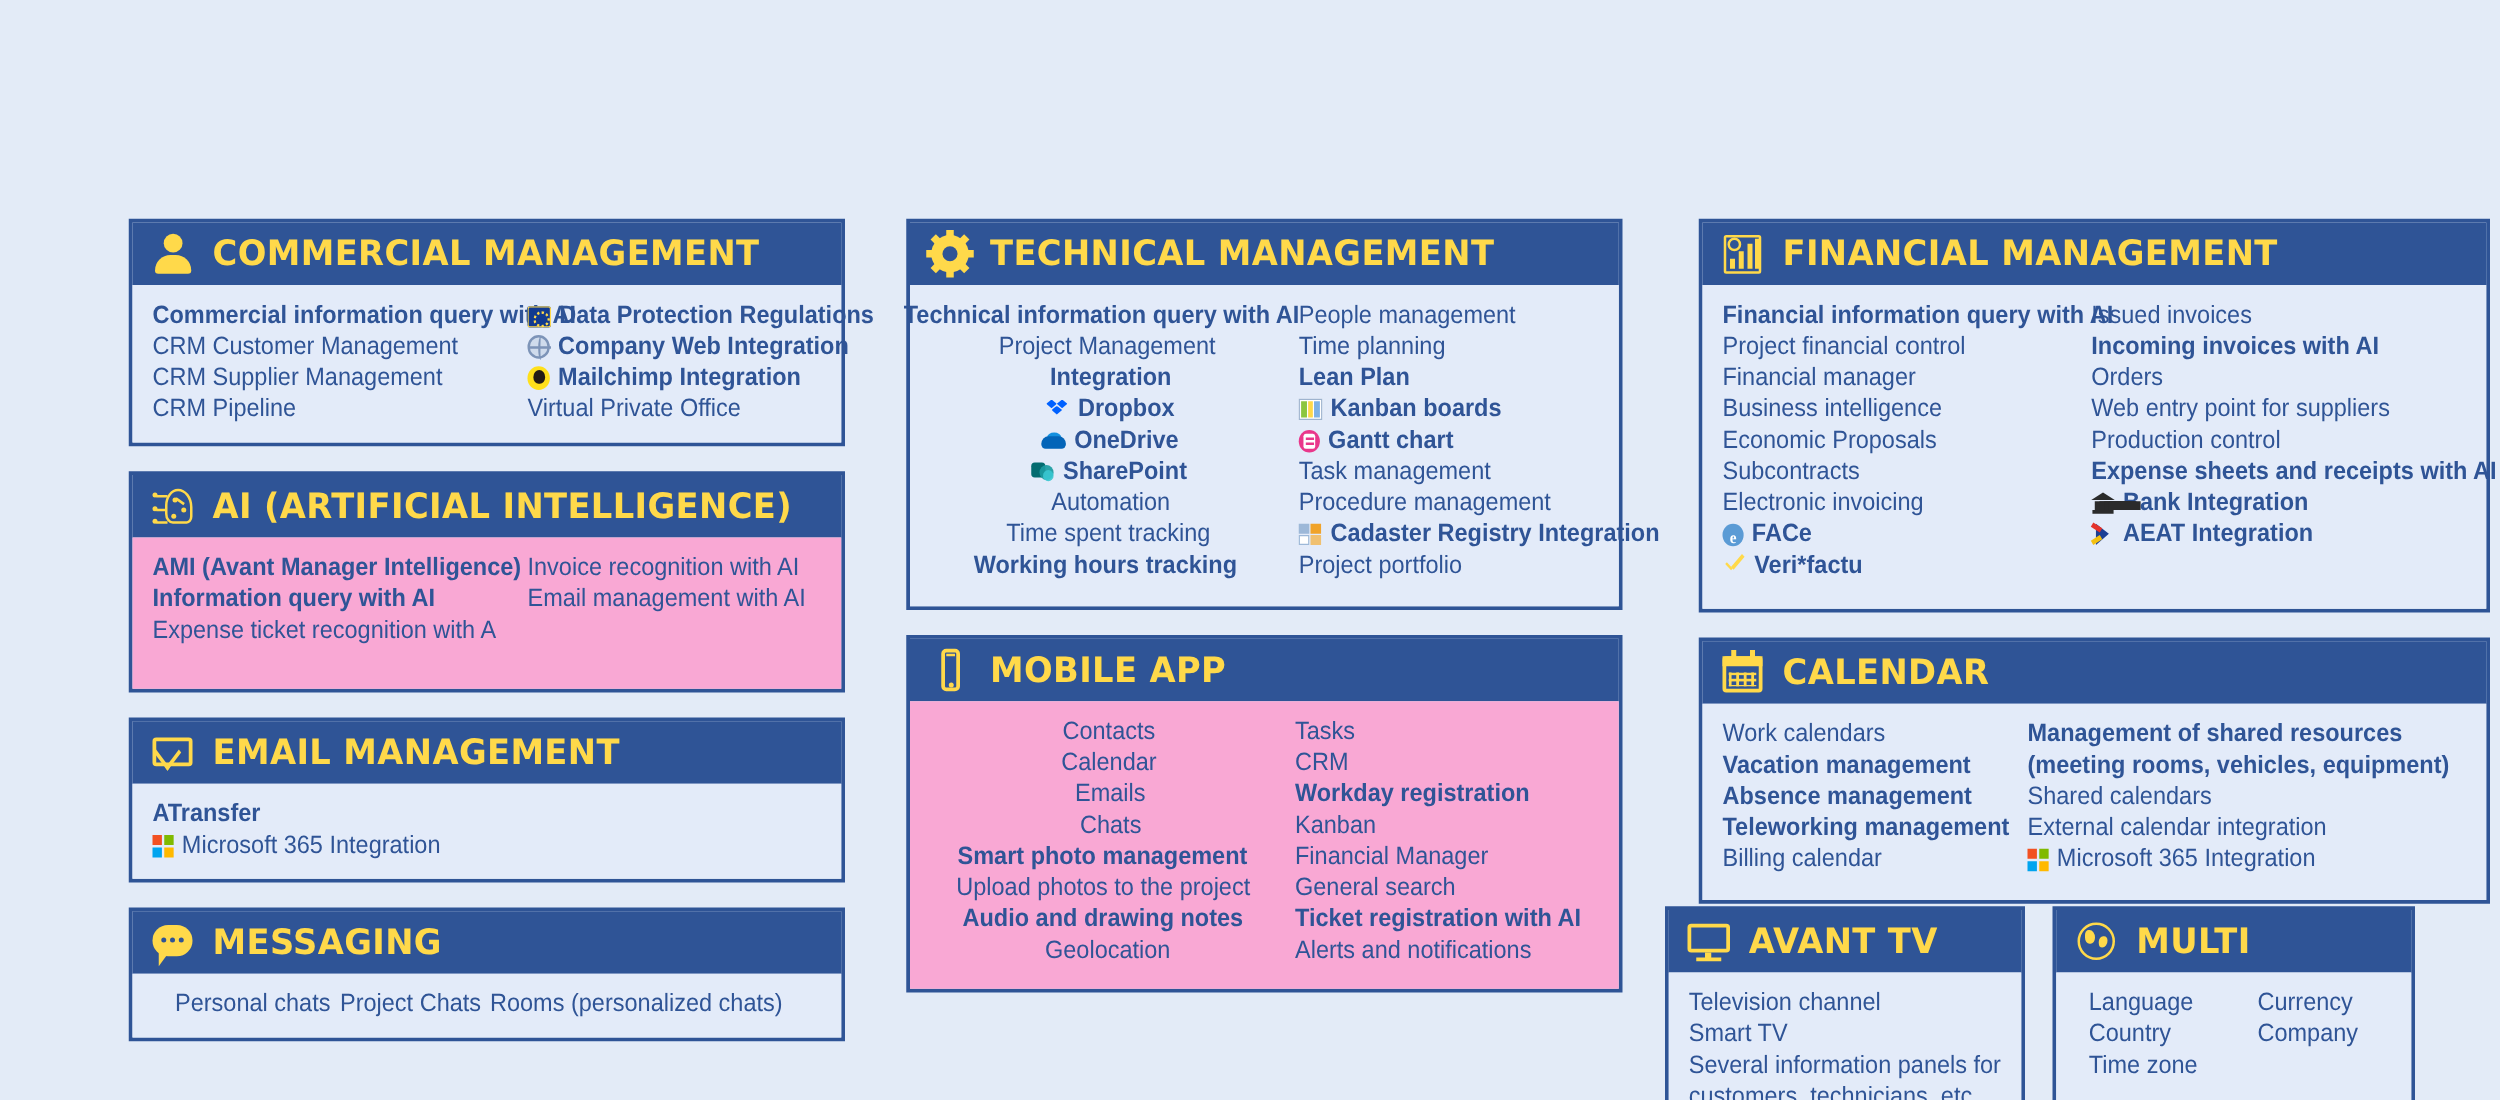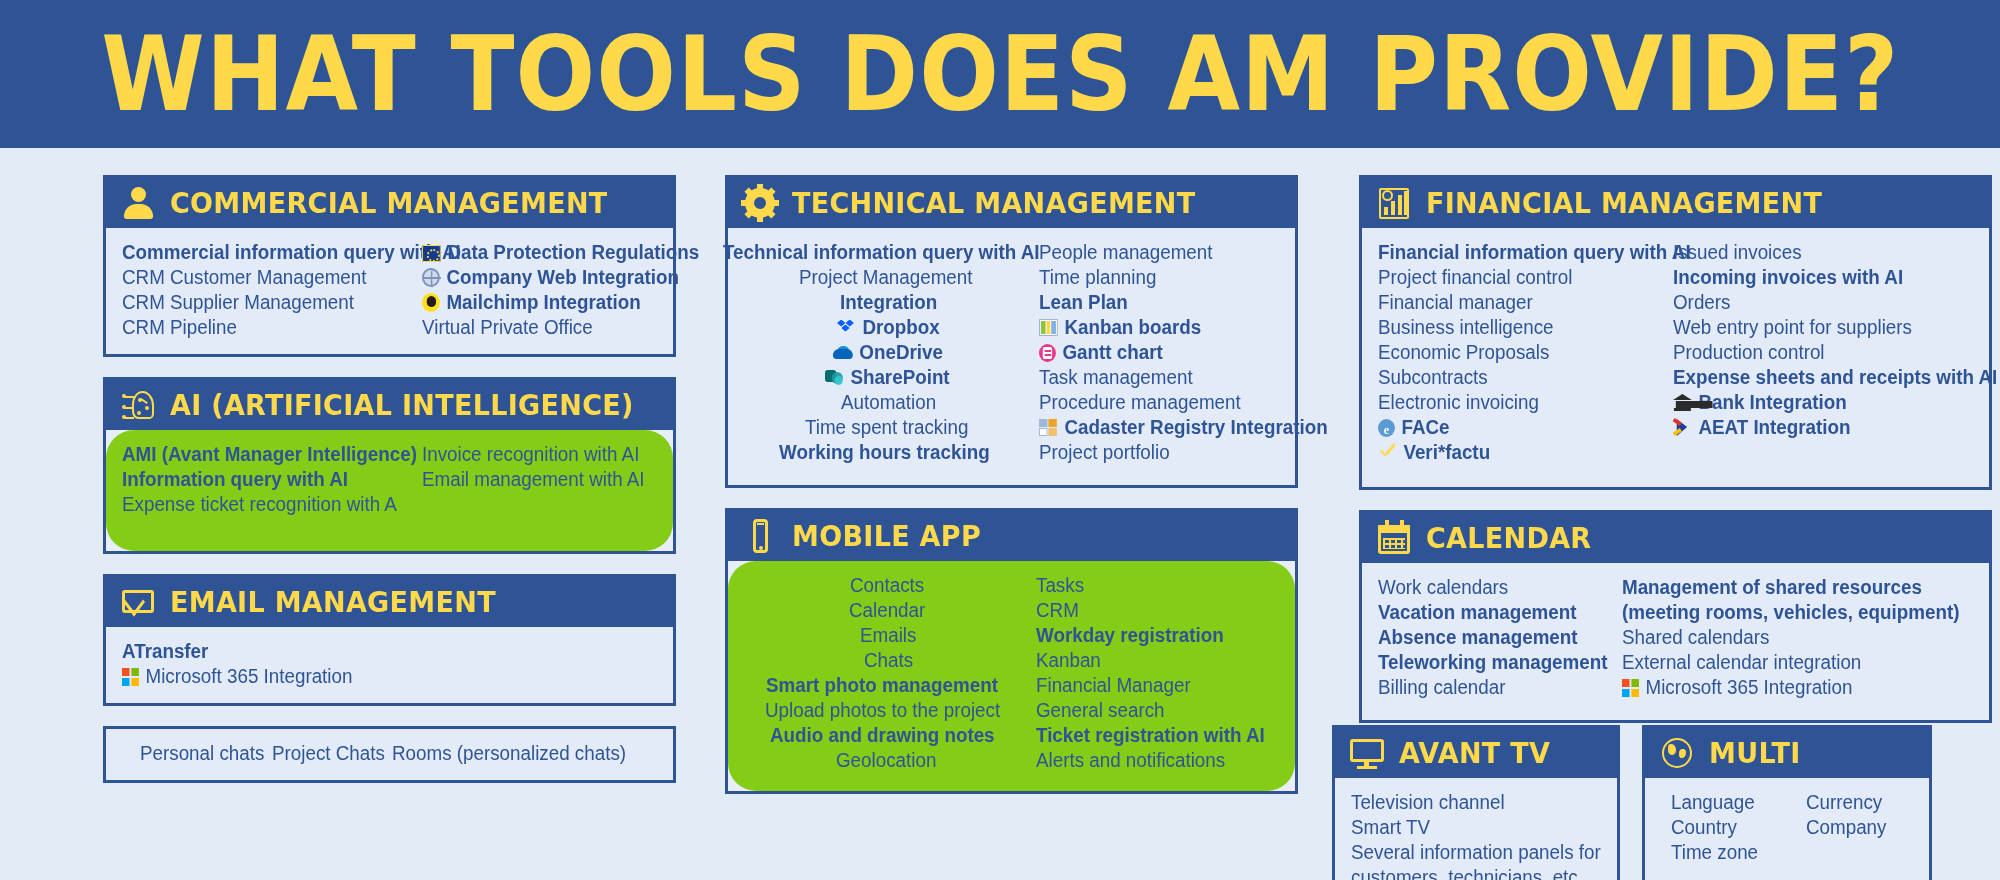--- a/index.html
+++ b/index.html
@@ -59,21 +59,21 @@
     font-size: 27px;
     letter-spacing: 0.3px;
     white-space: nowrap;
     transform: scaleY(1.04);
   }
   .card-body {
     background: #e3ebf9;
     padding: 12px 16px 14px 16px;
     display: flex;
   }
-  .card-body.yellow { background: #84cc16; border-radius: 28px; }
+  .card-body.yellow { background: #f9a8d4; }
   .card-body .colblock { display: flex; flex-direction: column; }
 
   .item {
     color: #2f5496;
     font-size: 20px;
     line-height: 25px;
     white-space: nowrap;
     display: flex; align-items: center;
     font-family: "Liberation Sans", sans-serif;
     transform: scaleX(0.94);
@@ -222,23 +222,20 @@
   .row-bottom { position:absolute; left:1332px; top:725px; display:flex; gap:22px; }
   .card-tv { width: 288px; }
   .card-multi { width: 290px; }
   .card-multi .card-body { justify-content: flex-start; gap: 42px; padding-left: 26px; }
 </style>
 </head>
 <body>
 
 <div id="page">
 
-  <div class="banner">
-    <div class="banner-title">WHAT TOOLS DOES AM PROVIDE?</div>
-  </div>
 
   <div class="col col-1">
 
     <div class="card">
       <div class="card-head">
         <span class="hico ic-person">
           <i class="p-head"></i>
             <i class="p-body"></i>
         </span>
         <span class="title">COMMERCIAL MANAGEMENT</span>
@@ -338,20 +335,30 @@
                 <i></i>
                 <i></i>
               </span>
             <span>Microsoft 365 Integration</span>
           </div>
         </div>
       </div>
     </div>
 
     <div class="card">
+      <div class="card-head">
+        <span class="hico ic-chat">
+          <i class="c-b"></i>
+            <i class="c-t"></i>
+          <i class="dot d1"></i>
+            <i class="dot d2"></i>
+            <i class="dot d3"></i>
+        </span>
+        <span class="title">MESSAGING</span>
+      </div>
       <div class="card-body">
         <div class="colblock w-msg">
           <div class="item">
               <span>Personal chats</span>
             </div>
           <div class="item">
               <span>Project Chats</span>
             </div>
           <div class="item">
               <span>Rooms (personalized chats)</span>

